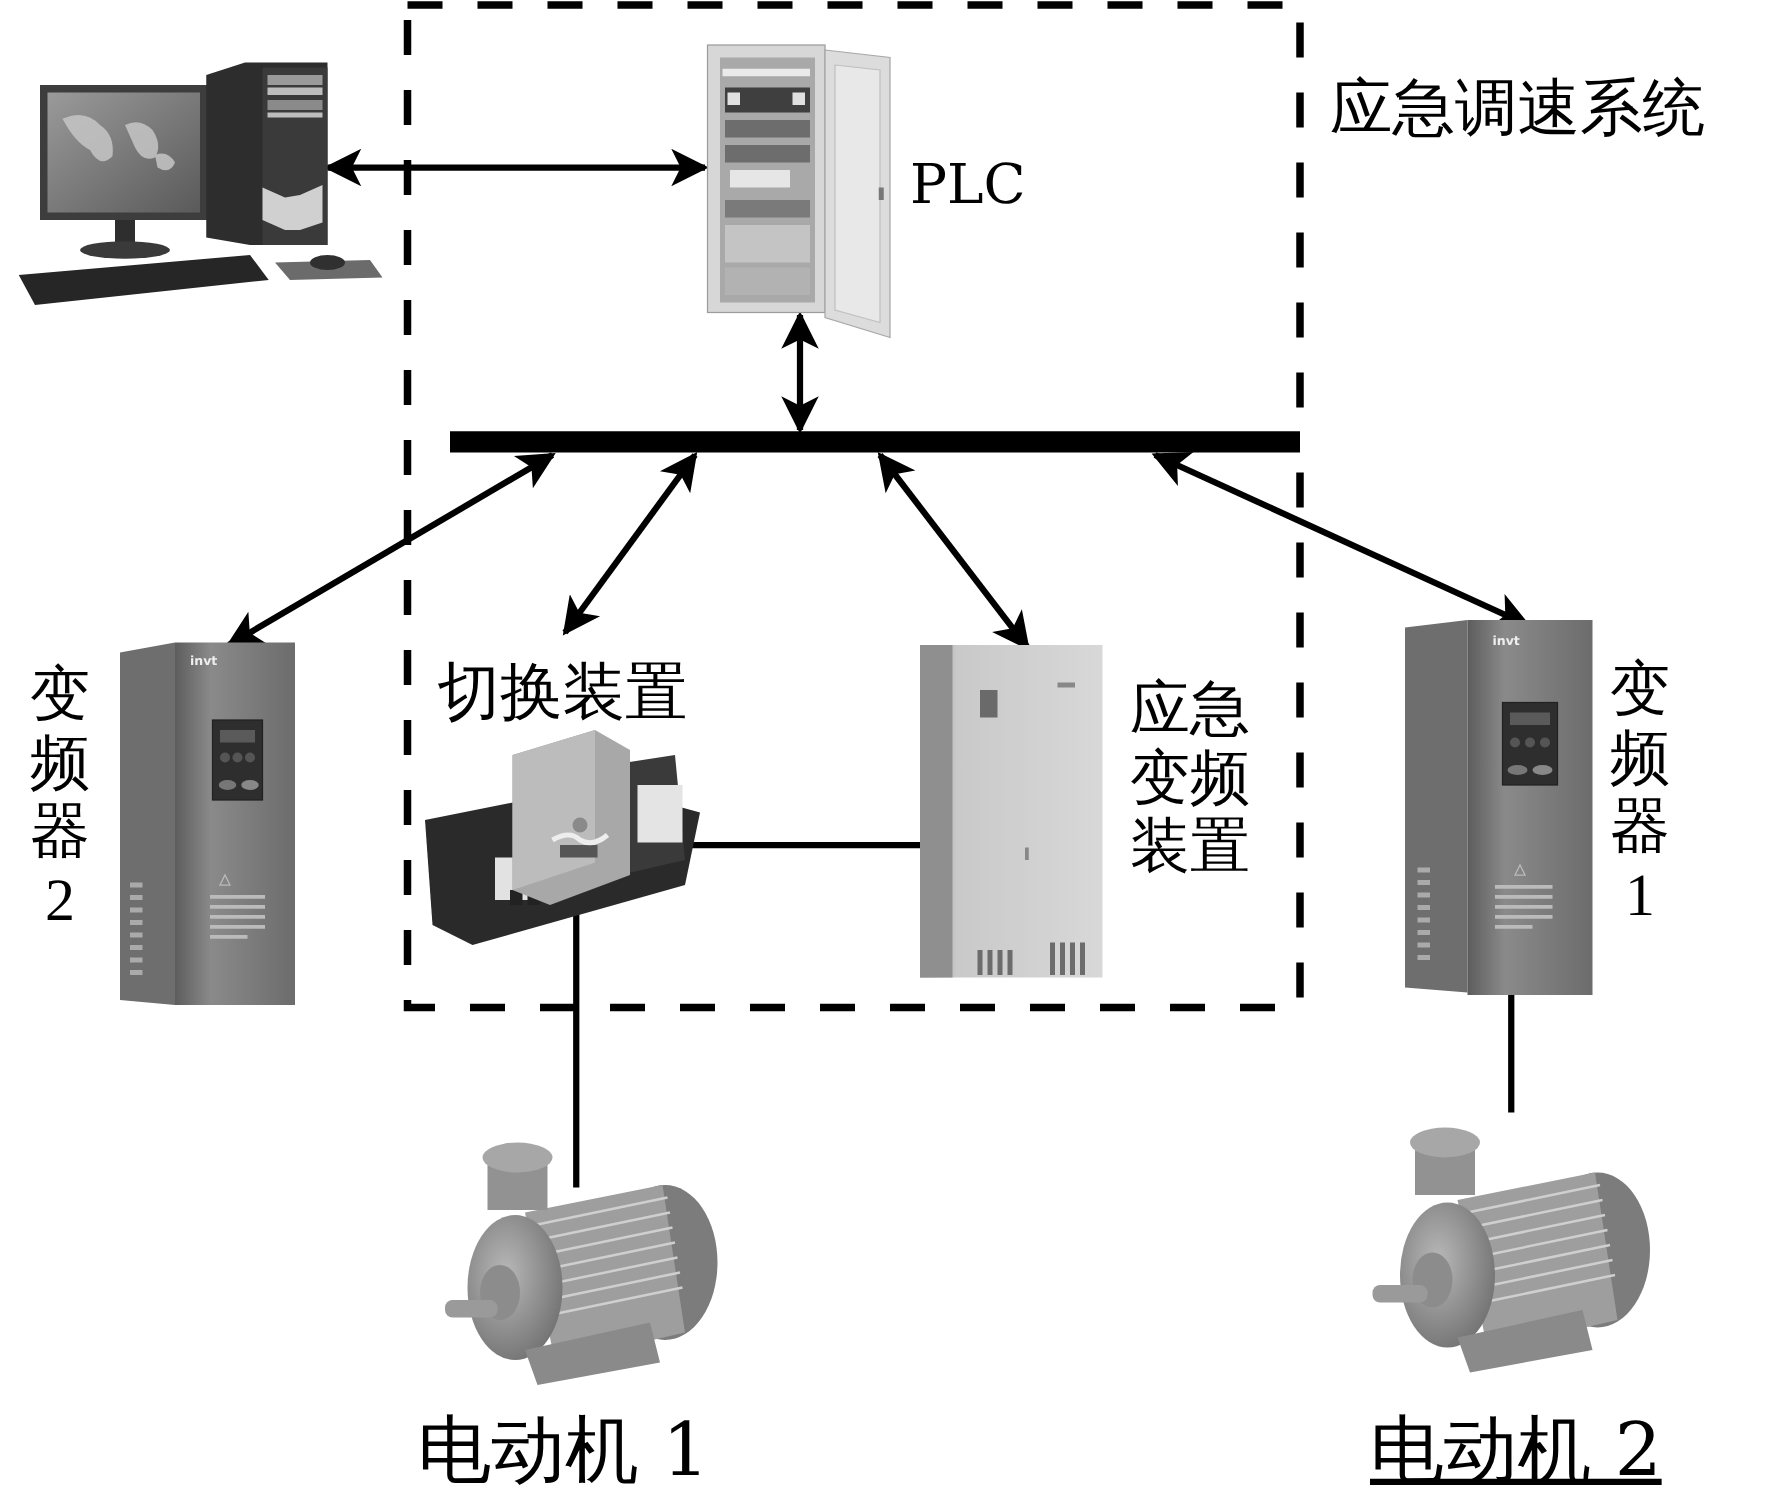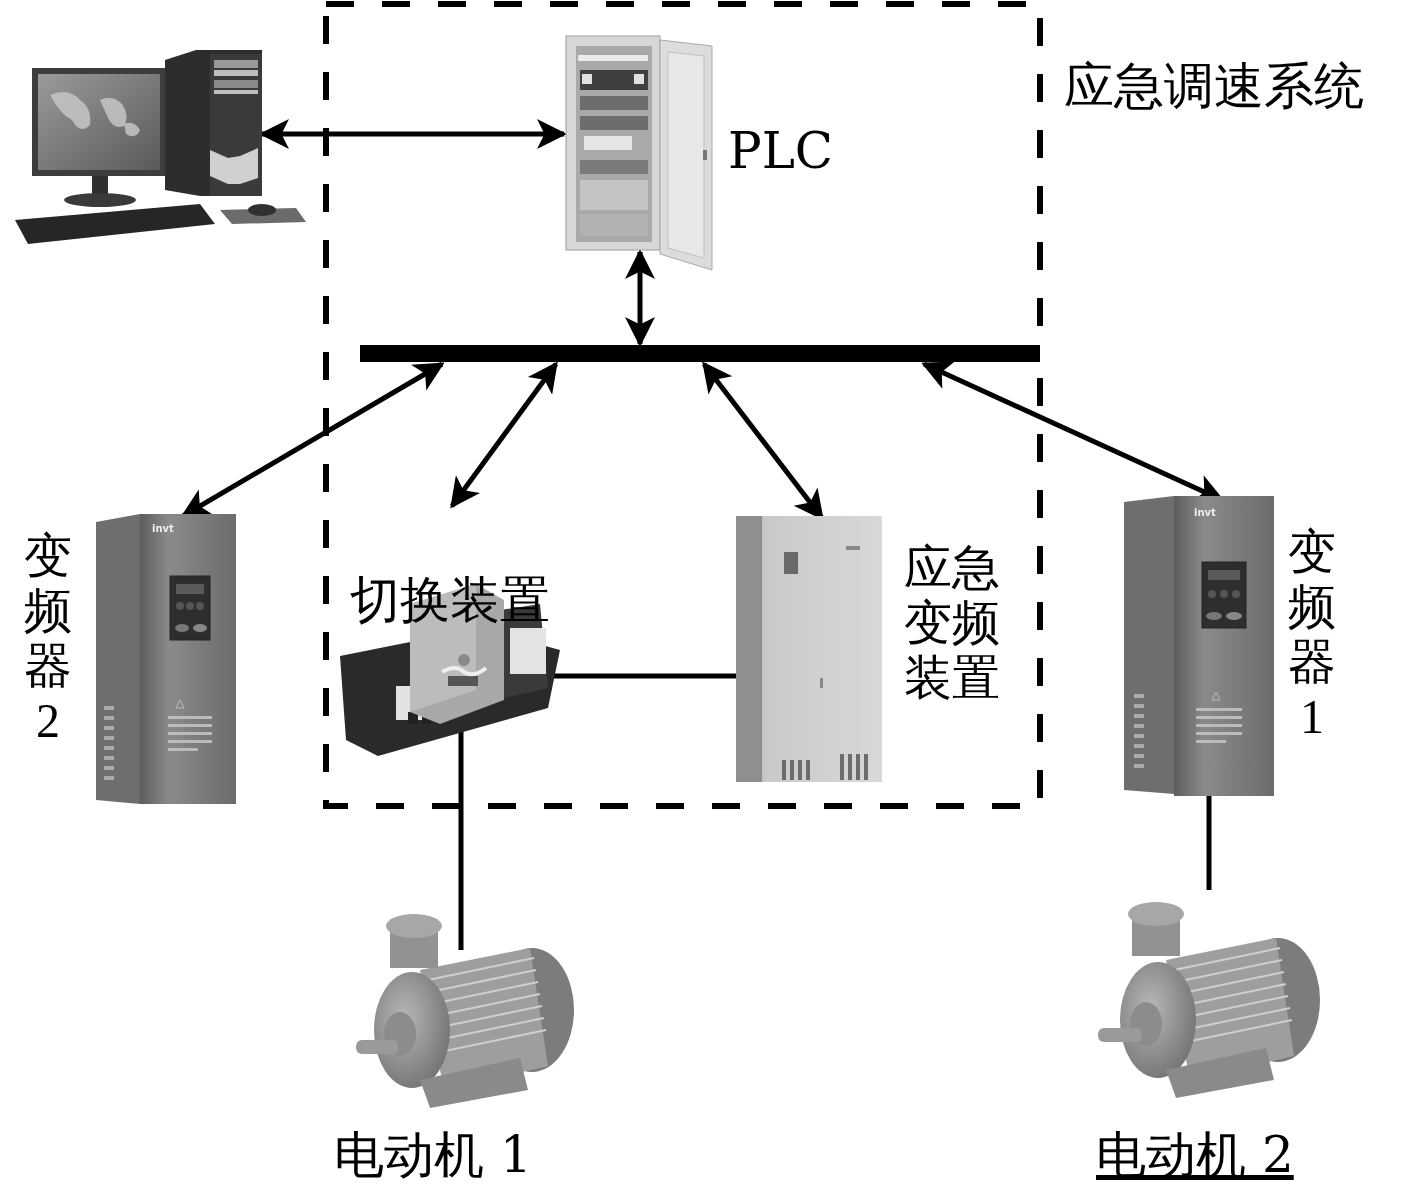--- a/index.html
+++ b/index.html
@@ -1,21 +1,21 @@
 <!DOCTYPE html>
 <html><head>
 <meta charset="utf-8">
 <style>
   html, body { margin: 0; padding: 0; background: #ffffff; }
   body { width: 1416px; height: 1193px; position: relative; overflow: hidden;
          font-family: "DejaVu Serif", "Liberation Serif", serif; color: #000; }
   #diagram { position: absolute; left: 0; top: 0; width: 1416px; height: 1193px; }
   .lbl { position: absolute; color: #000; line-height: 1; white-space: nowrap;
          font-family: "DejaVu Serif", "Liberation Serif", serif; }
-  .lbl-h { font-size: 50px; }
+  .lbl-h { font-size: 59px; }
   .lbl-v { font-size: 48px; width: 60px; text-align: center; line-height: 55px; white-space: normal; }
   .lbl-v span { display: block; }
   .num { font-family: "Liberation Serif", "DejaVu Serif", serif; }
 </style>
 </head>
 <body>
 
 <svg id="diagram" viewBox="0 0 1416 1193" xmlns="http://www.w3.org/2000/svg">
   <defs>
     <marker id="ah" viewBox="0 0 10 10" refX="9" refY="5" markerWidth="7" markerHeight="6" orient="auto-start-reverse" markerUnits="strokeWidth">
@@ -221,22 +221,22 @@
     <ellipse cx="1158" cy="1020" rx="38" ry="58" fill="url(#gMotor)"></ellipse>
     <ellipse cx="1146" cy="1024" rx="16" ry="22" fill="#8c8c8c"></ellipse>
     <rect x="1098" y="1028" width="44" height="14" rx="6" fill="#9a9a9a"></rect>
     <rect x="1132" y="914" width="48" height="42" fill="#929292"></rect>
     <ellipse cx="1156" cy="914" rx="28" ry="12" fill="#a7a7a7"></ellipse>
     <polygon points="1166,1070 1266,1048 1274,1080 1176,1098" fill="#8a8a8a"></polygon>
   </g>
 </svg>
 
 <div class="lbl lbl-h" style="left:1064px; top:34px; font-size:50px;margin-top:27px;">应急调速系统</div>
-<div class="lbl lbl-h" style="left:728px; top:126px; font-size:50px;">PLC</div>
-<div class="lbl lbl-h" style="left:350px; top:528px; font-size:50px;margin-top:47px;">切换装置</div>
+<div class="lbl lbl-h" style="left:728px; top:126px; font-size:44px;">PLC</div>
+<div class="lbl lbl-h" style="left:350px; top:528px; font-size:50px;">切换装置</div>
 
 <div class="lbl lbl-v" style="left:18px; top:528px;">
   <span>变</span>
   <span>频</span>
   <span>器</span>
   <span class="num">2</span>
 </div>
 
 <div class="lbl lbl-v" style="left:1282px; top:524px;">
   <span>变</span>

